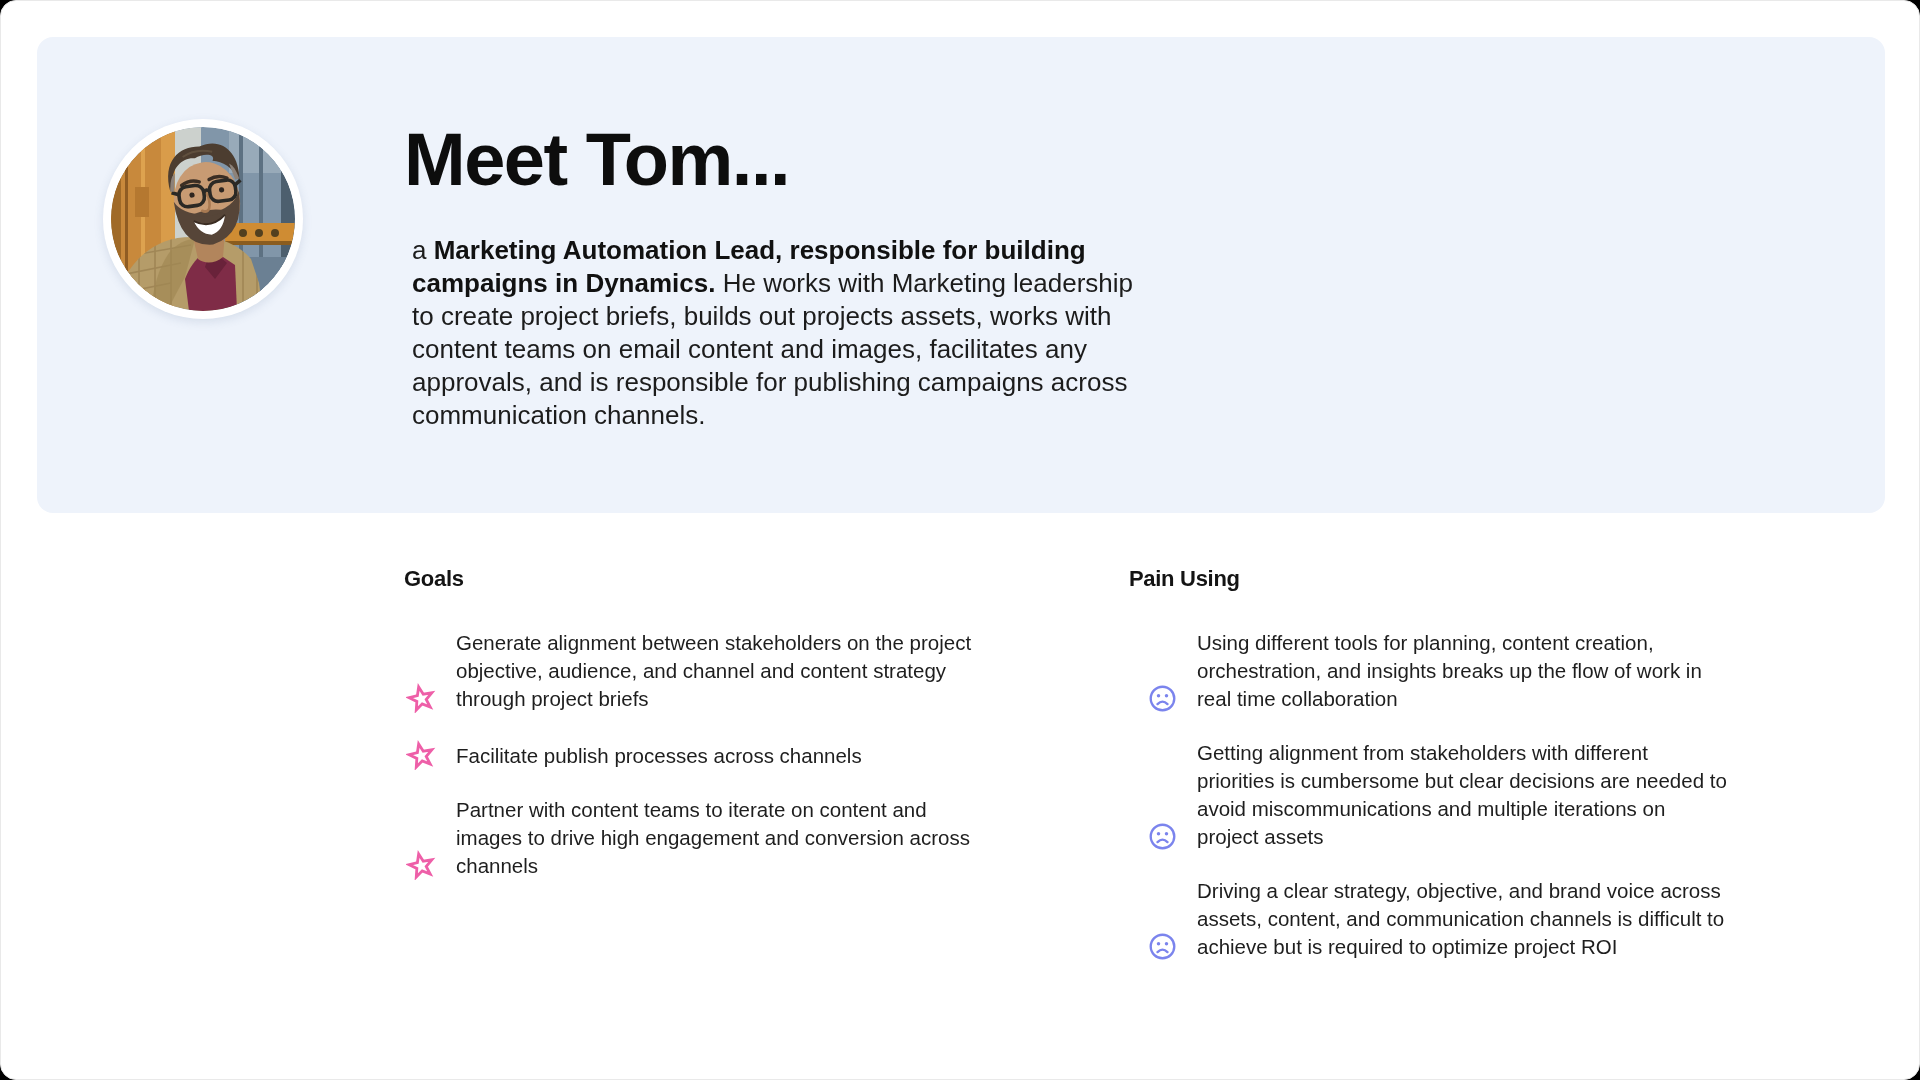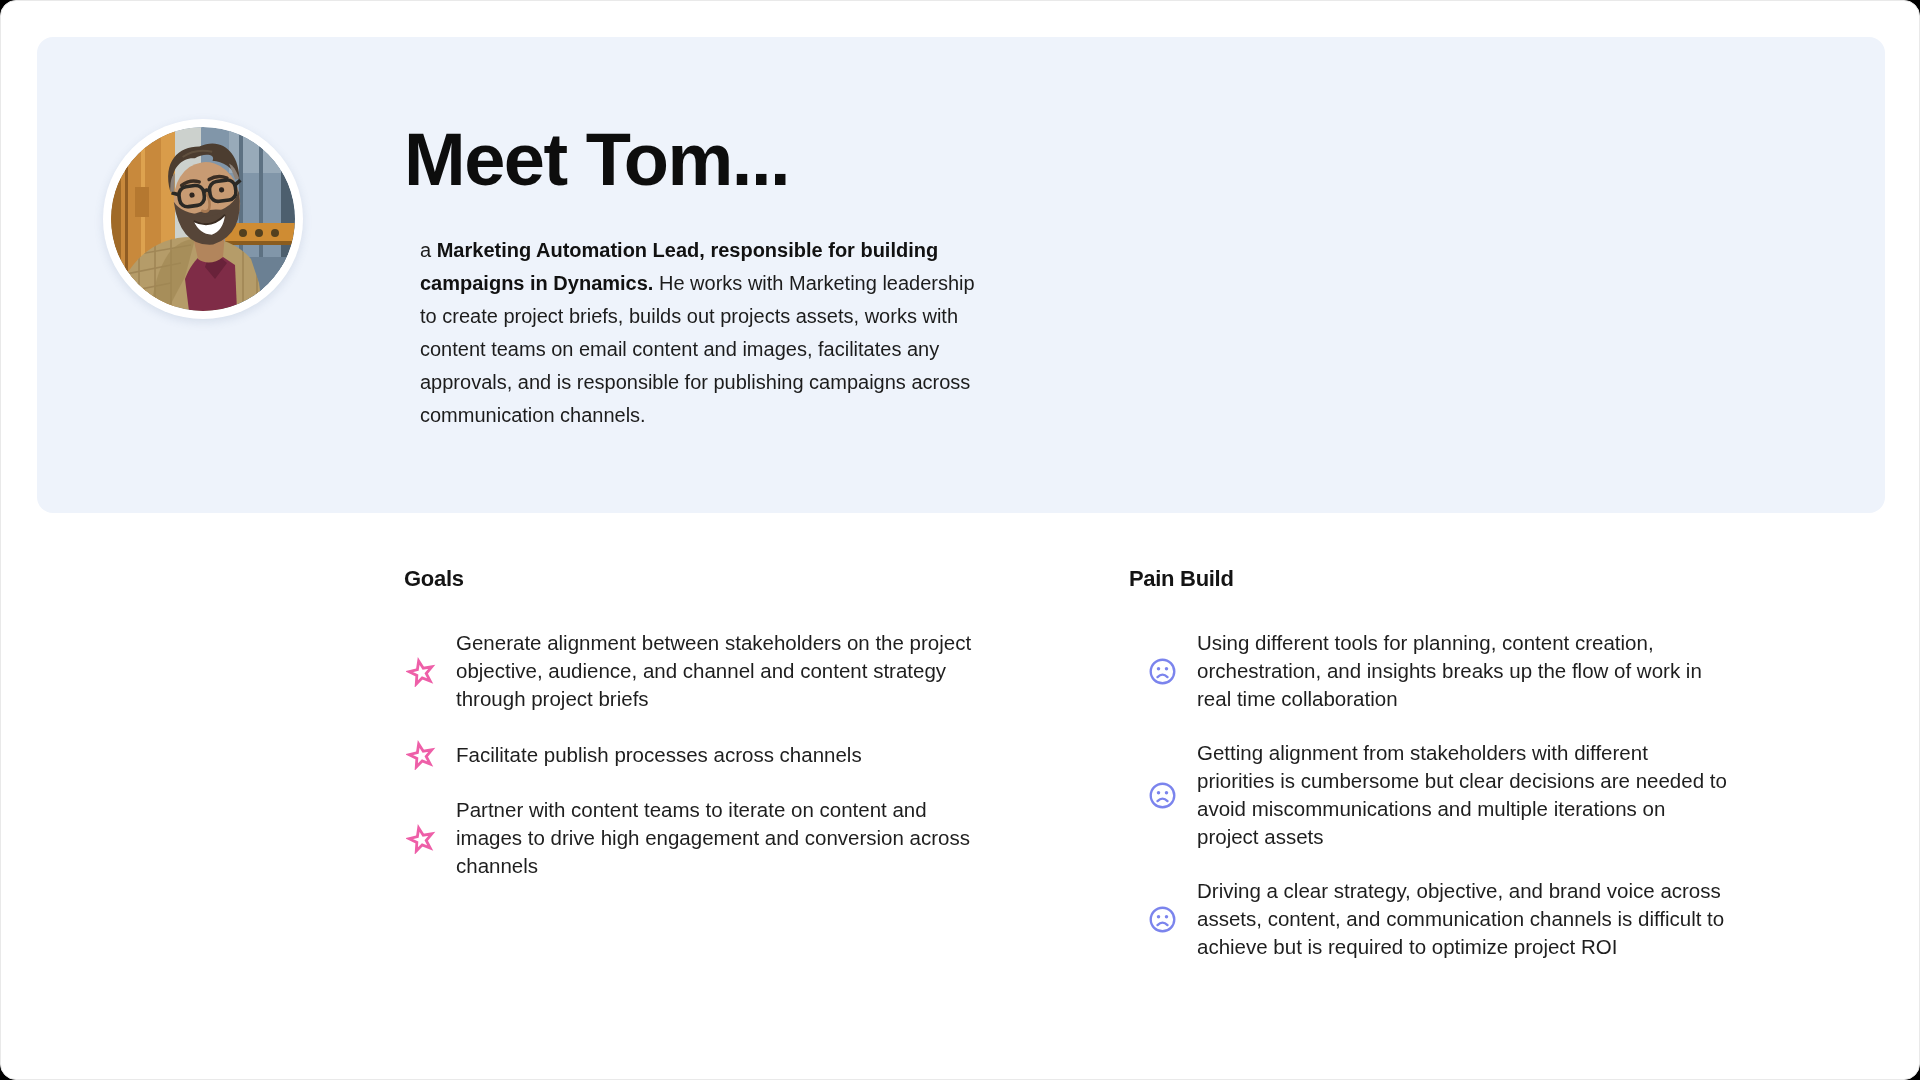--- a/index.html
+++ b/index.html
@@ -6,28 +6,28 @@
   body{width:1920px;height:1080px;overflow:hidden;font-family:"Liberation Sans","DejaVu Sans",sans-serif;}
   .canvas{position:relative;width:1920px;height:1080px;background:#ffffff;border-radius:16px;overflow:hidden;box-sizing:border-box;border:1px solid #e9e9e9;}
 
   
   .hero{position:absolute;left:36px;top:36px;width:1848px;height:476px;background:var(--hero-bg,#eef3fb);border-radius:16px;}
   .avatar{position:absolute;left:66px;top:82px;width:200px;height:200px;border-radius:50%;background:#fff;box-shadow:0 3px 10px rgba(90,110,150,.16);}
   .avatar .photo{position:absolute;inset:8px;border-radius:50%;overflow:hidden;}
   .avatar svg{display:block;width:100%;height:100%;}
   .hero-copy{position:absolute;left:367px;top:85px;width:760px;}
   .hero-copy h1{margin:0;font-size:74px;line-height:76px;font-weight:700;letter-spacing:-1.5px;color:#0d0d0d;}
-  .hero-copy p{margin:36px 16px 0;font-size:20px;line-height:33px;color:#1c1c1c;white-space:pre-line;}
+  .hero-copy p{margin:36px 8px 0;font-size:26px;line-height:33px;color:#1c1c1c;white-space:pre-line;}
   .hero-copy p b{font-weight:700;color:#111;}
 
   
   .col{position:absolute;top:560px;}
   .col h2{margin:0 0 32px;font-size:22px;line-height:36px;font-weight:700;color:#141414;letter-spacing:-.3px;}
   .col ul{list-style:none;margin:0;padding:0;}
-  .col li{display:flex;align-items:center;margin-bottom:26px;}
+  .col li{display:flex;align-items:flex-end;margin-bottom:26px;}
   .item-text{font-size:20.5px;line-height:28px;color:#1e1e1e;white-space:pre-line;}
 
   .goals{left:403px;width:620px;}
   .goals .bullet{flex:none;width:30px;height:30px;margin:1px 20px 0 2px;color:var(--goal-accent,#ee5fa8);}
   .pain{left:1128px;width:640px;}
   .pain .bullet{flex:none;width:29px;height:29px;margin:1px 20px 0 19px;color:var(--pain-accent,#7b84ed);}
   .bullet svg{display:block;width:100%;height:100%;}
 </style>
 </head>
 <body>
@@ -169,21 +169,21 @@
             </svg>
           </span>
           <span class="item-text">Partner with content teams to iterate on content and
 images to drive high engagement and conversion across
 channels</span>
         </li>
       </ul>
   </section>
 
   <section class="col pain">
-    <h2>Pain Build</h2>
+    <h2>Pain Using</h2>
     <ul>
 
         <li>
           <span class="bullet">
             <svg viewBox="0 0 32 32" aria-hidden="true">
               <circle cx="16" cy="16" r="13" fill="none" stroke="currentColor" stroke-width="2.6"></circle>
               <circle cx="11.6" cy="13" r="1.9" fill="currentColor"></circle>
               <circle cx="20.4" cy="13" r="1.9" fill="currentColor"></circle>
               <path d="M10.5 22.2 Q16 16.6 21.5 22.2" fill="none" stroke="currentColor" stroke-width="2.6" stroke-linecap="round"></path>
             </svg>

